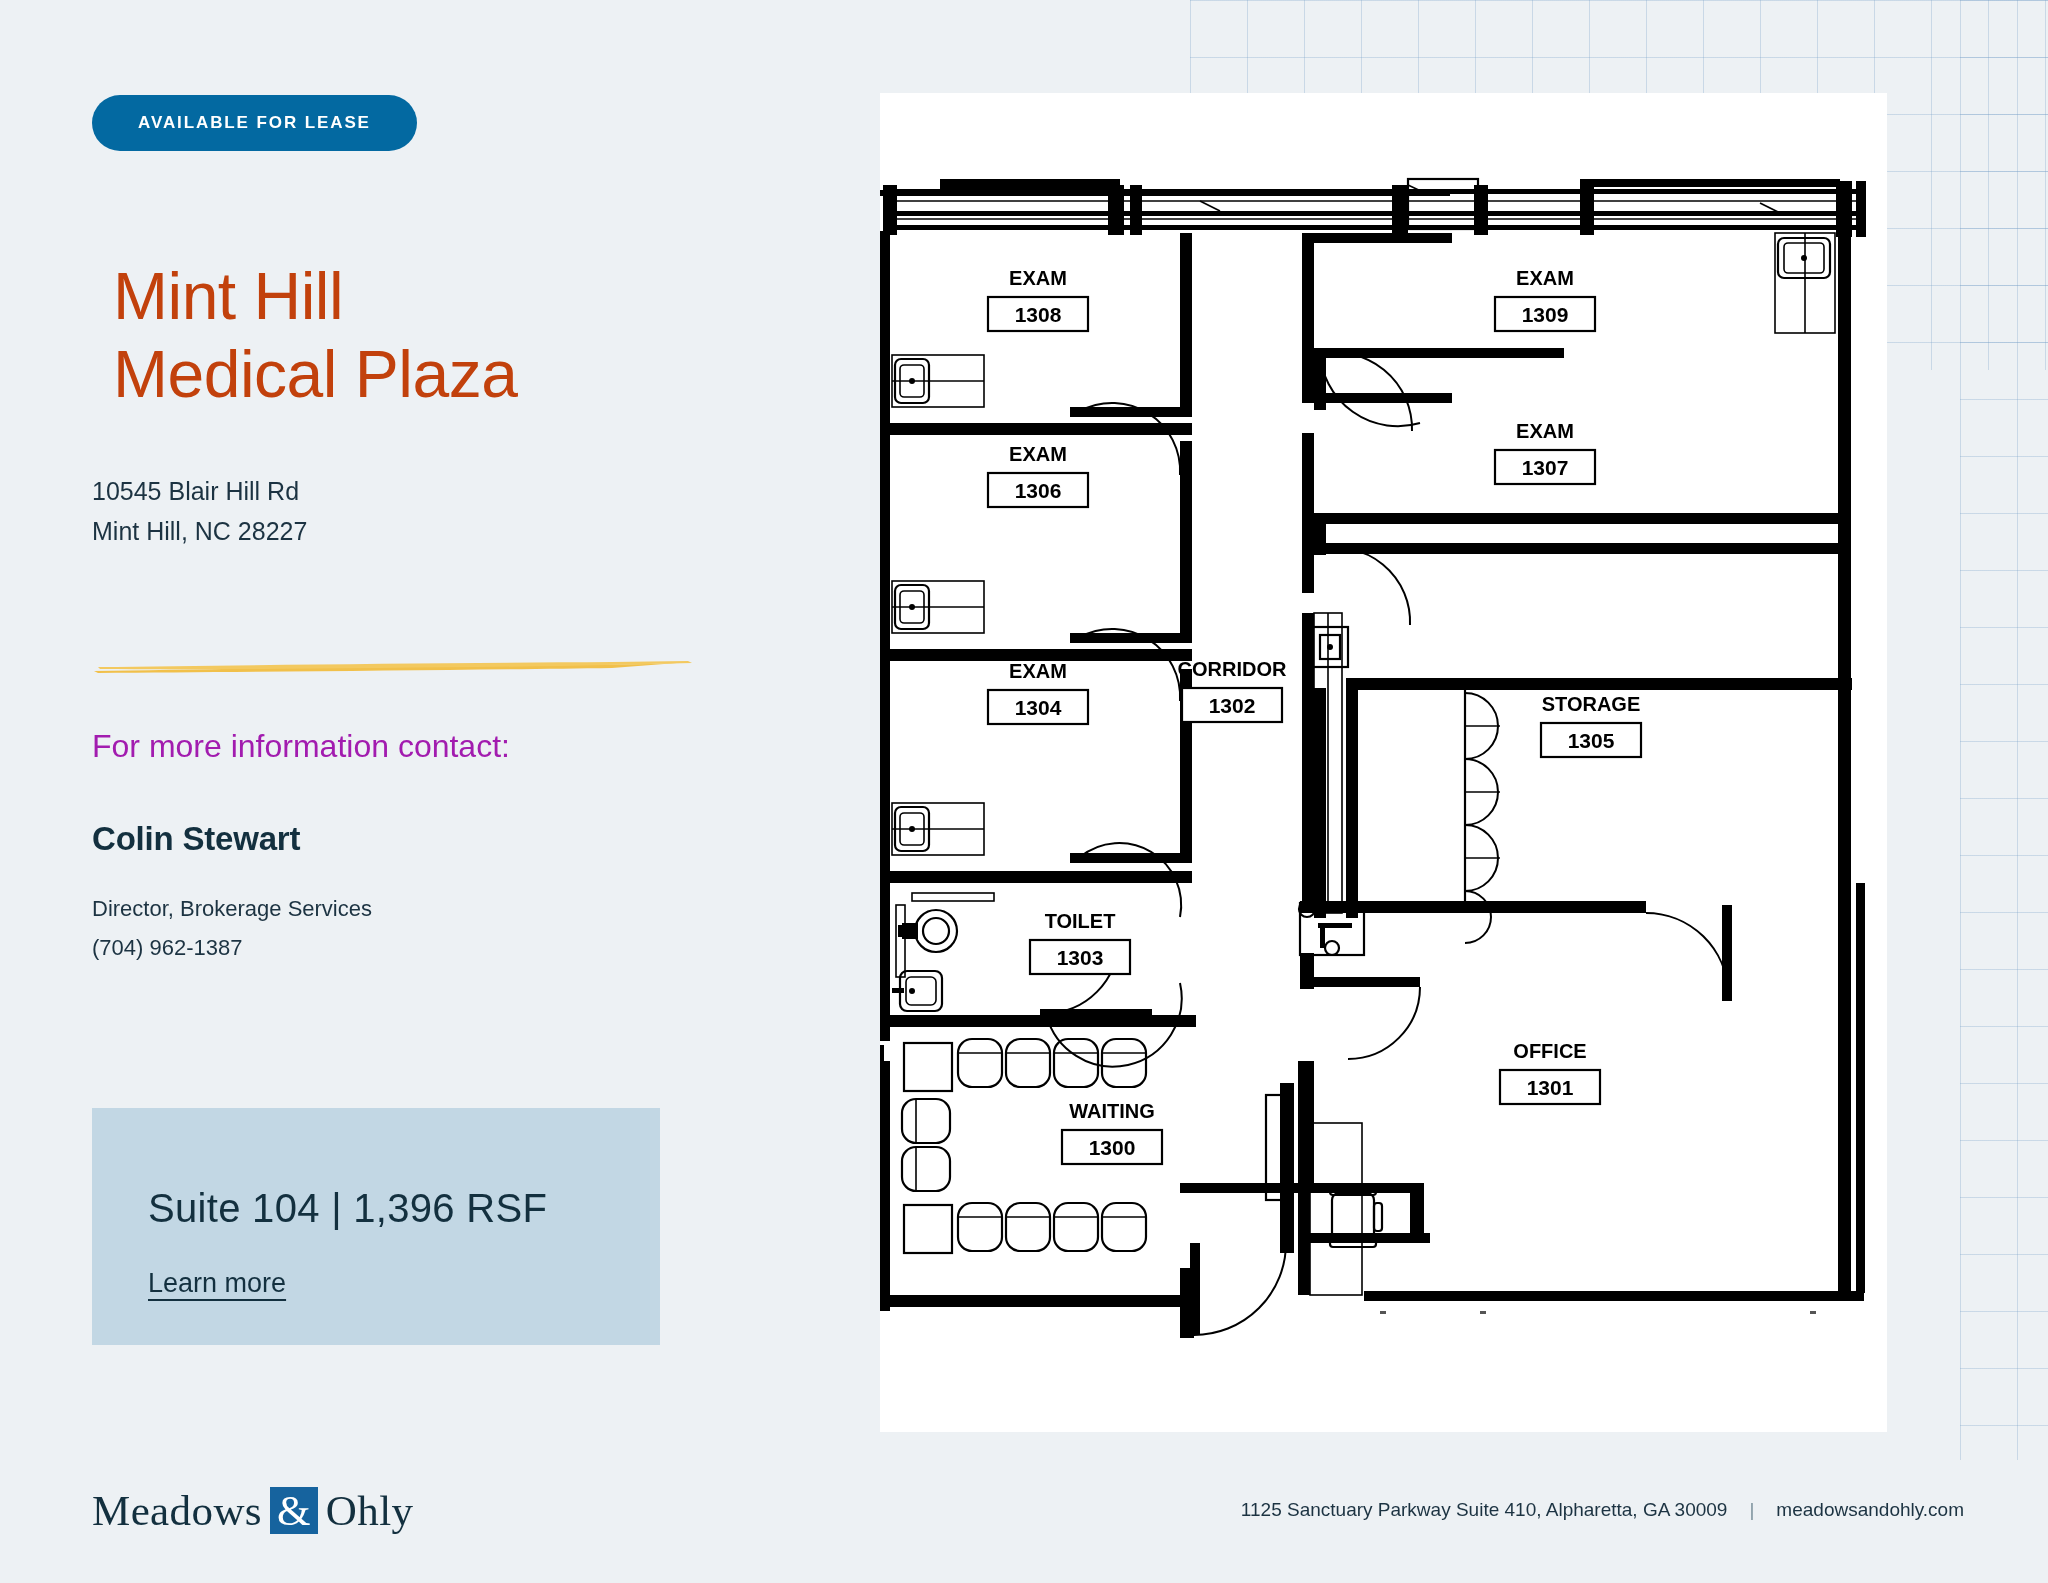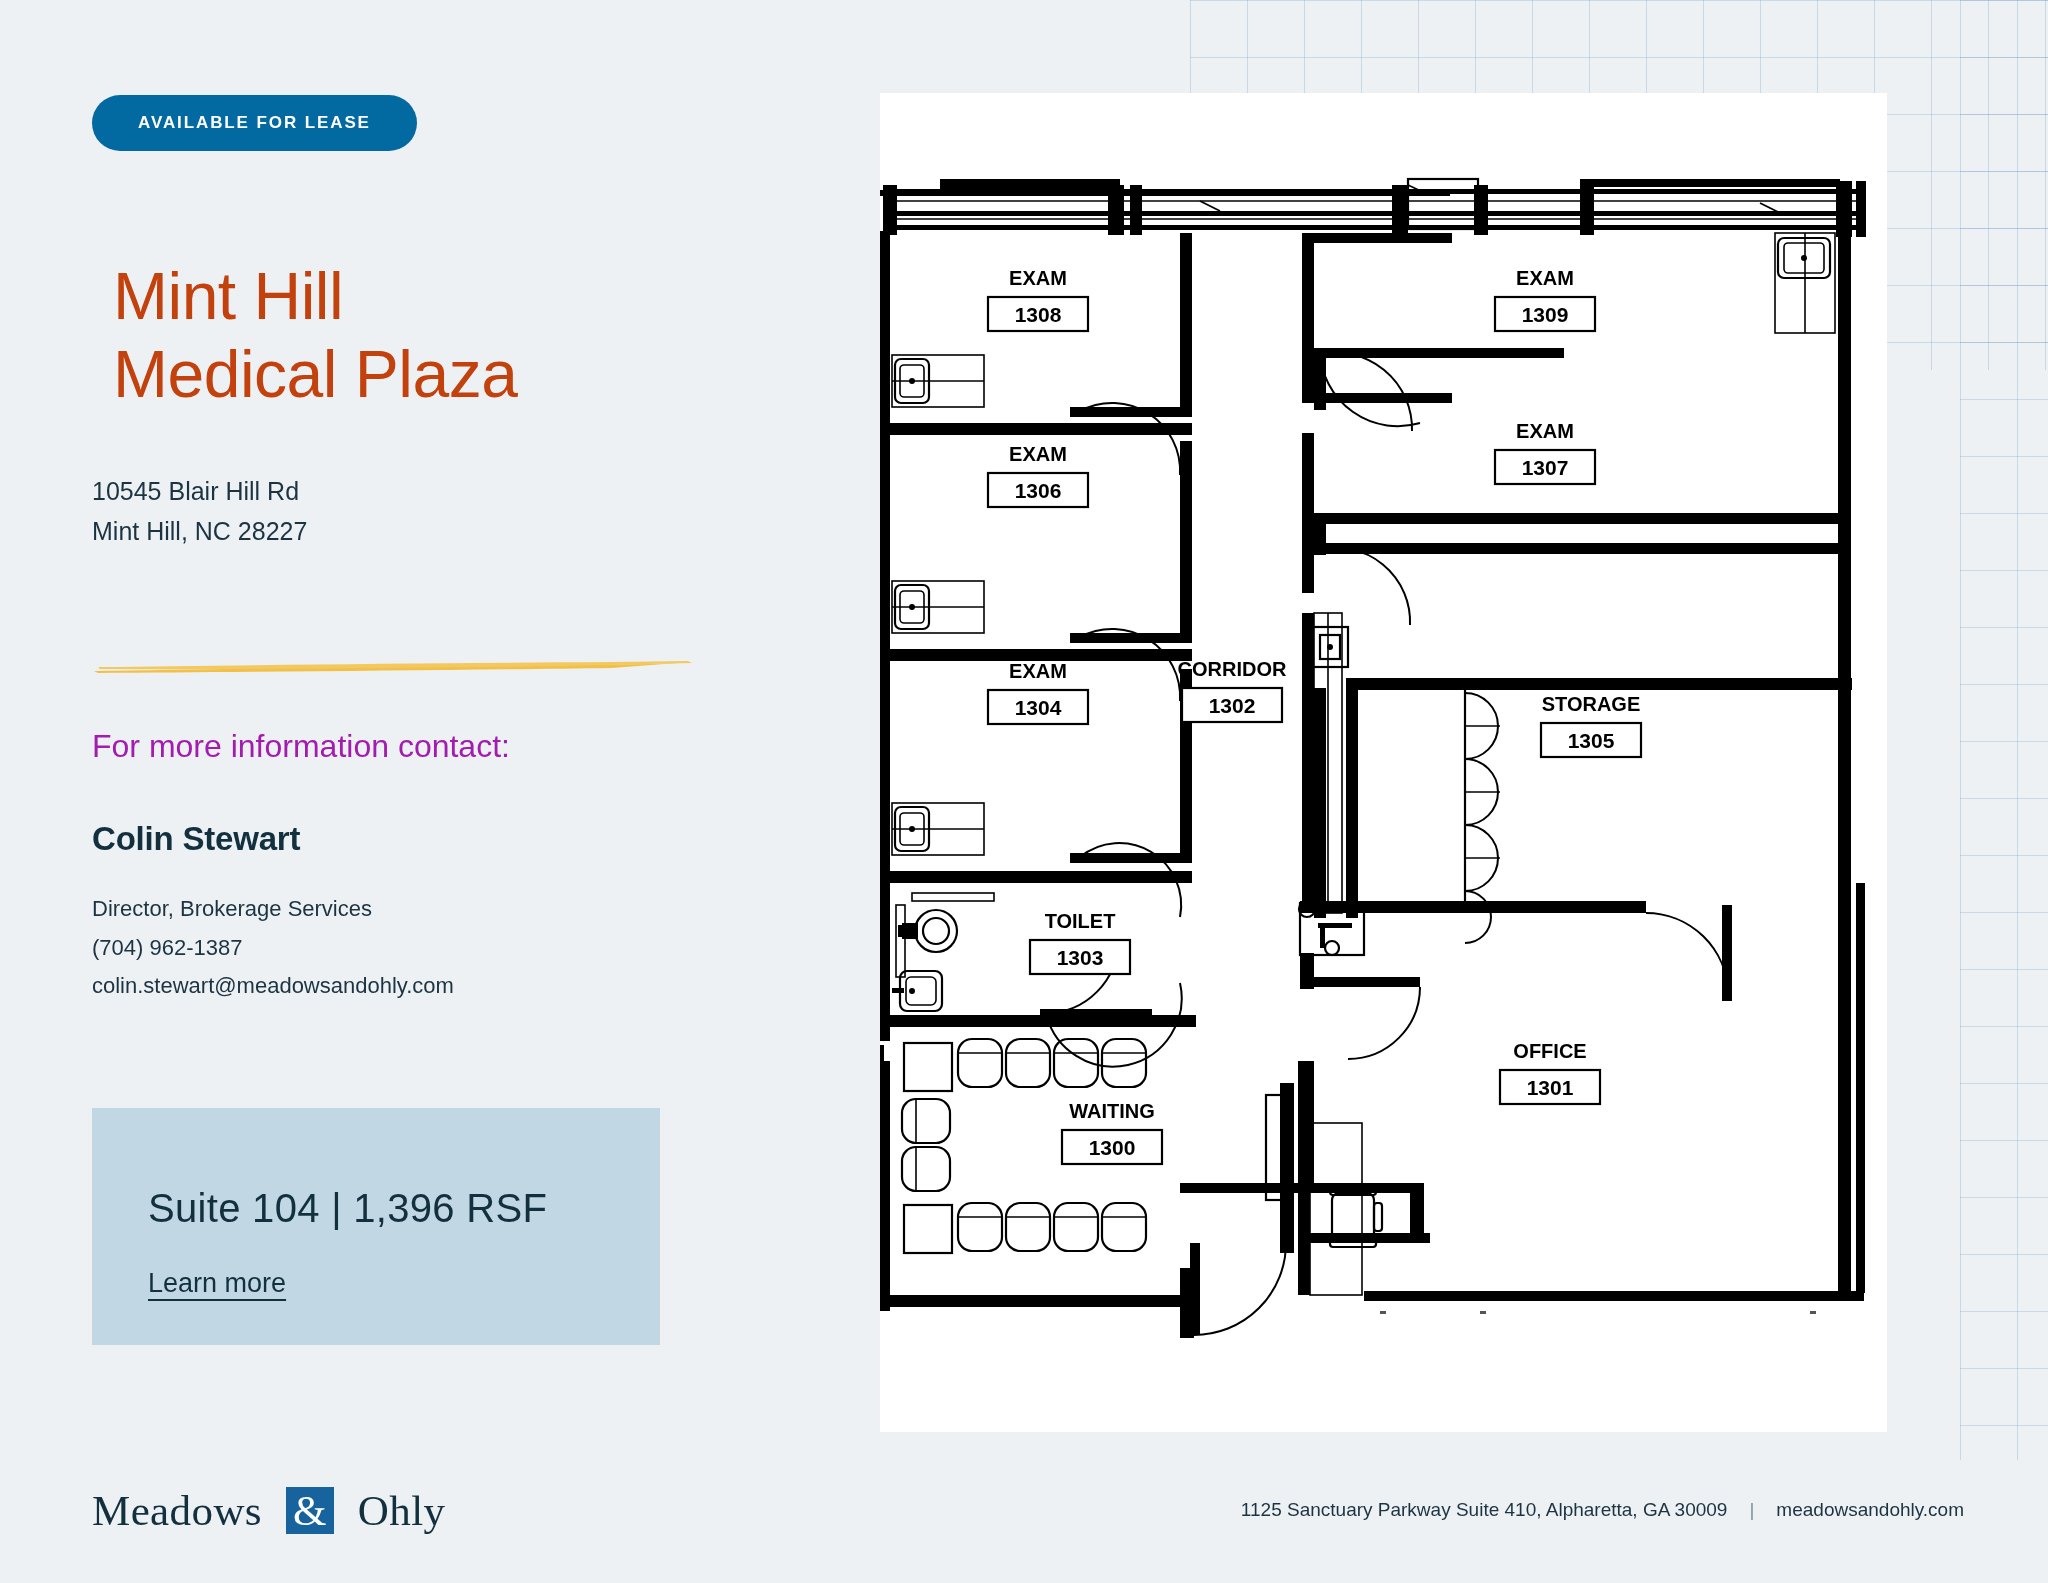--- a/index.html
+++ b/index.html
@@ -85,21 +85,21 @@
     color:#13303f;font-size:27px;font-weight:300;
     text-decoration:underline;text-underline-offset:7px;
     cursor:pointer;
   }
 
   
   #footer-logo{
     position:absolute;left:92px;top:1486px;
     display:flex;align-items:center;
     font-family:"Liberation Serif", serif;
-    font-size:43px;color:#13303f;letter-spacing:.4px;gap:16px;
+    font-size:43px;color:#13303f;letter-spacing:.4px;
   }
   #logo-amp{
     background:#16639e;color:#fff;
     padding:2px 7px;margin:0 8px;
     display:inline-block;line-height:1.02;
   }
   #footer-right{
     position:absolute;right:84px;top:1499px;
     color:#1c3342;font-size:19px;font-weight:300;
     display:flex;align-items:center;gap:22px;white-space:nowrap;
@@ -158,21 +158,20 @@
       <path d="M6 7 C 160 5, 360 3, 520 2 L 596 1 L 600 3 L 470 6 C 300 8, 130 10, 8 9 Z" fill="#f3c95f"></path>
     </svg>
   </div>
 
   <div id="contact-heading">For more information contact:</div>
   <div id="contact-name">Colin Stewart</div>
 
   <div id="contact-details">
     <div>Director, Brokerage Services</div>
     <div>(704) 962-1387</div>
-    <div>colin.stewart@meadowsandohly.com</div>
   </div>
 
   <div id="suite-card">
     <div id="suite-title">Suite 104  |  1,396 RSF</div>
     <div id="suite-link">Learn more</div>
   </div>
 
   <div id="footer-logo">
     <span>Meadows</span>
     <span id="logo-amp">&amp;</span>

